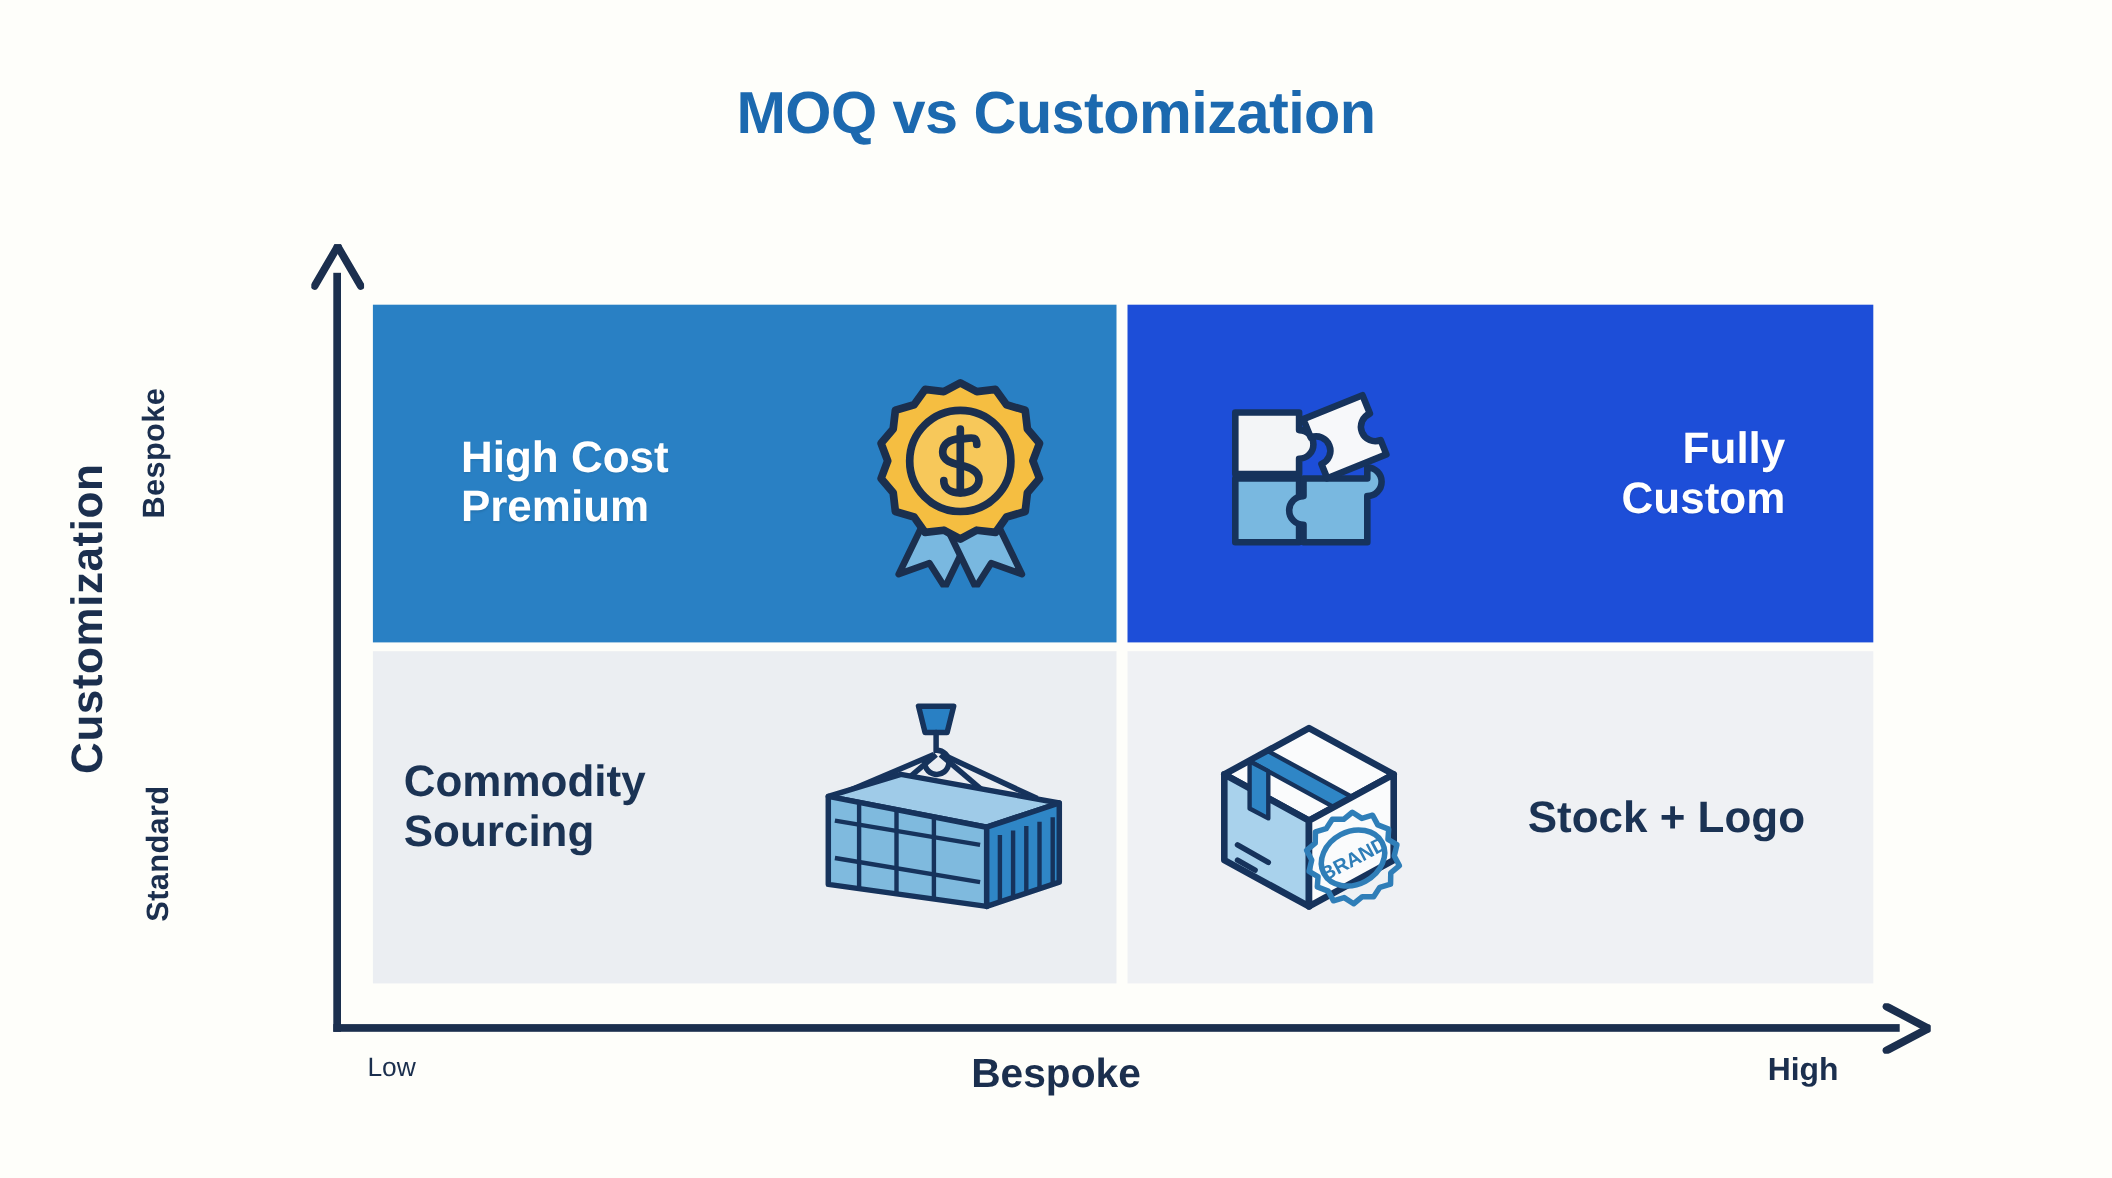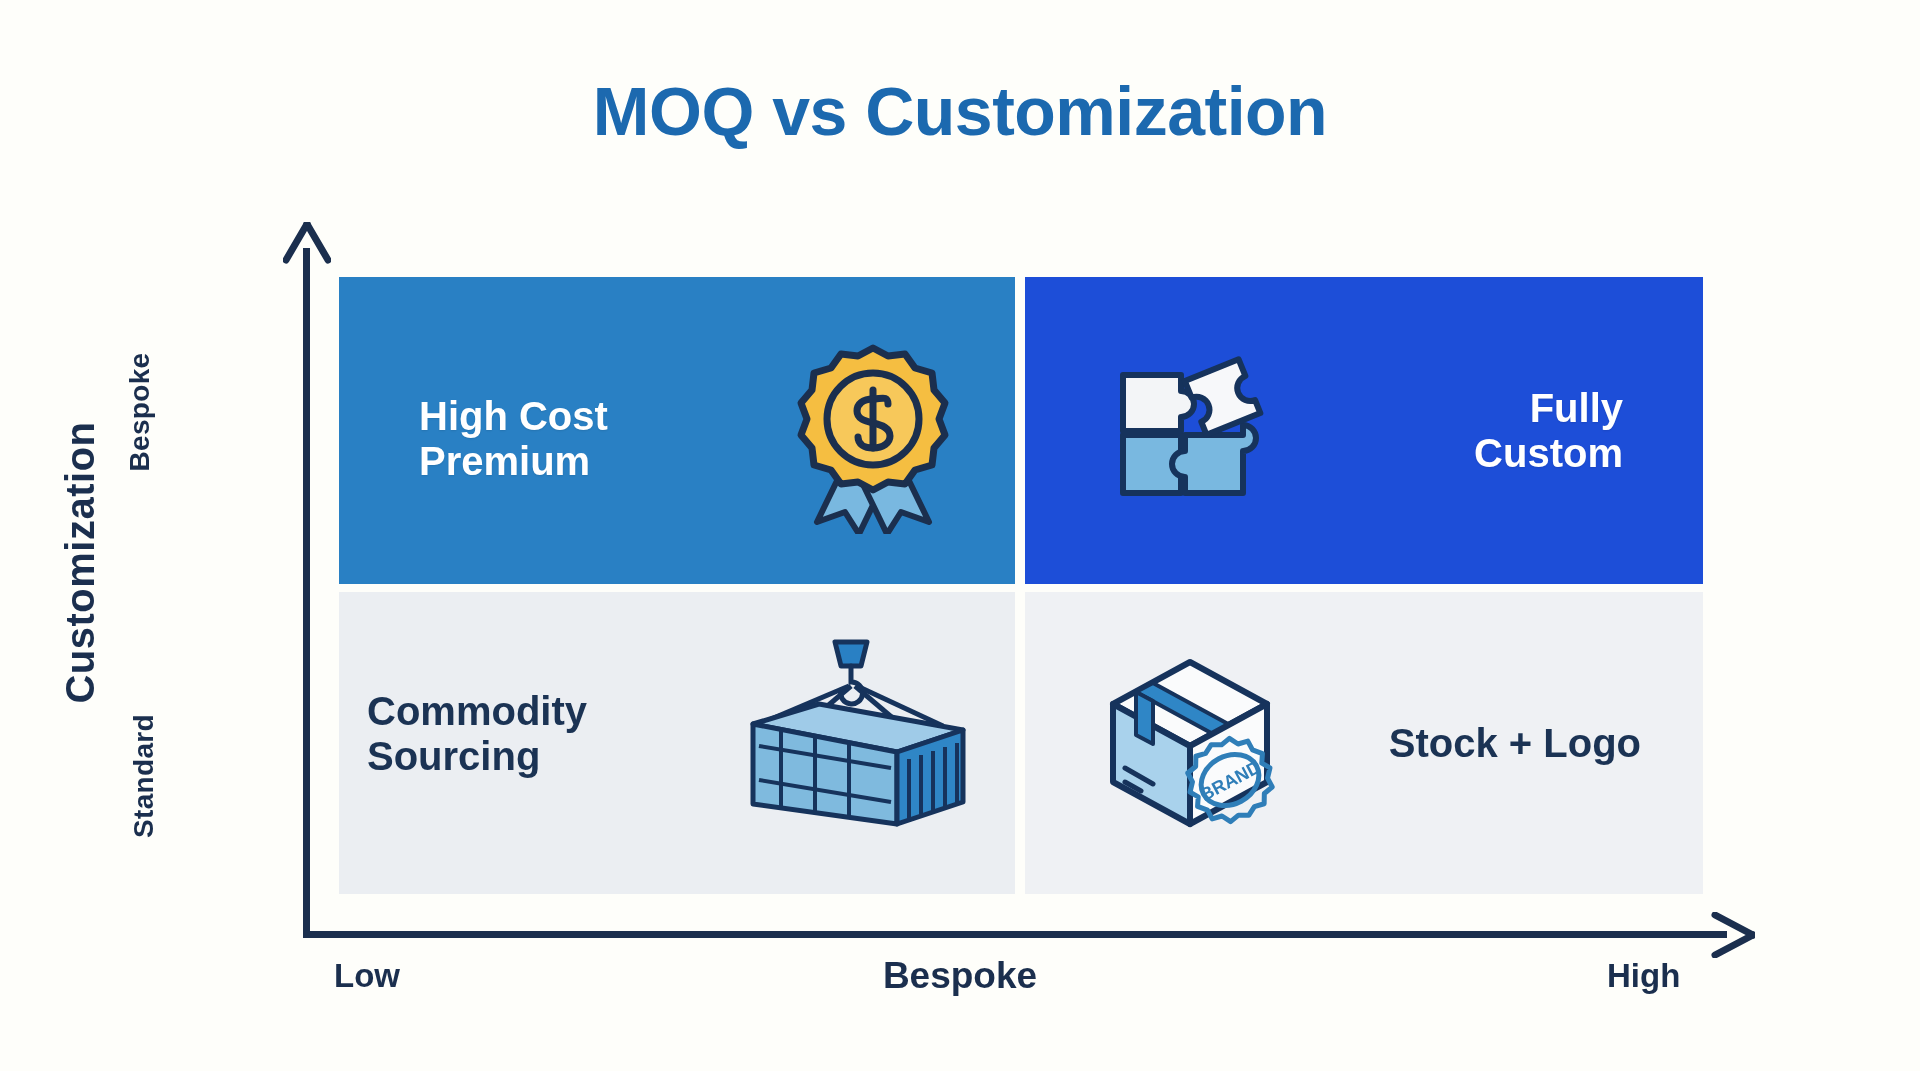--- a/index.html
+++ b/index.html
@@ -15,21 +15,21 @@
     position: relative;
   }
 
   
   #chart-title {
     position: absolute;
     left: 0;
     top: 72px;
     width: 1920px;
     text-align: center;
-    font-size: 68px;
+    font-size: 54px;
     font-weight: bold;
     letter-spacing: -0.5px;
     color: #1C69AF;
     white-space: nowrap;
   }
 
   
   #y-axis-line {
     position: absolute;
     left: 303px;
@@ -103,29 +103,29 @@
     width: 400px;
     text-align: center;
     font-size: 37px;
     font-weight: bold;
     color: #1B2F4E;
   }
   #x-tick-low {
     position: absolute;
     left: 334px;
     top: 957px;
-    font-size: 33px;
-    font-weight: bold;
+    font-size: 24px;
+    font-weight: normal;
     color: #1B2F4E;
   }
   #x-tick-high {
     position: absolute;
     left: 1607px;
     top: 957px;
-    font-size: 33px;
+    font-size: 29px;
     font-weight: bold;
     color: #1B2F4E;
   }
 
   
   .quadrant {
     position: absolute;
     display: flex;
     align-items: center;
     box-sizing: border-box;

